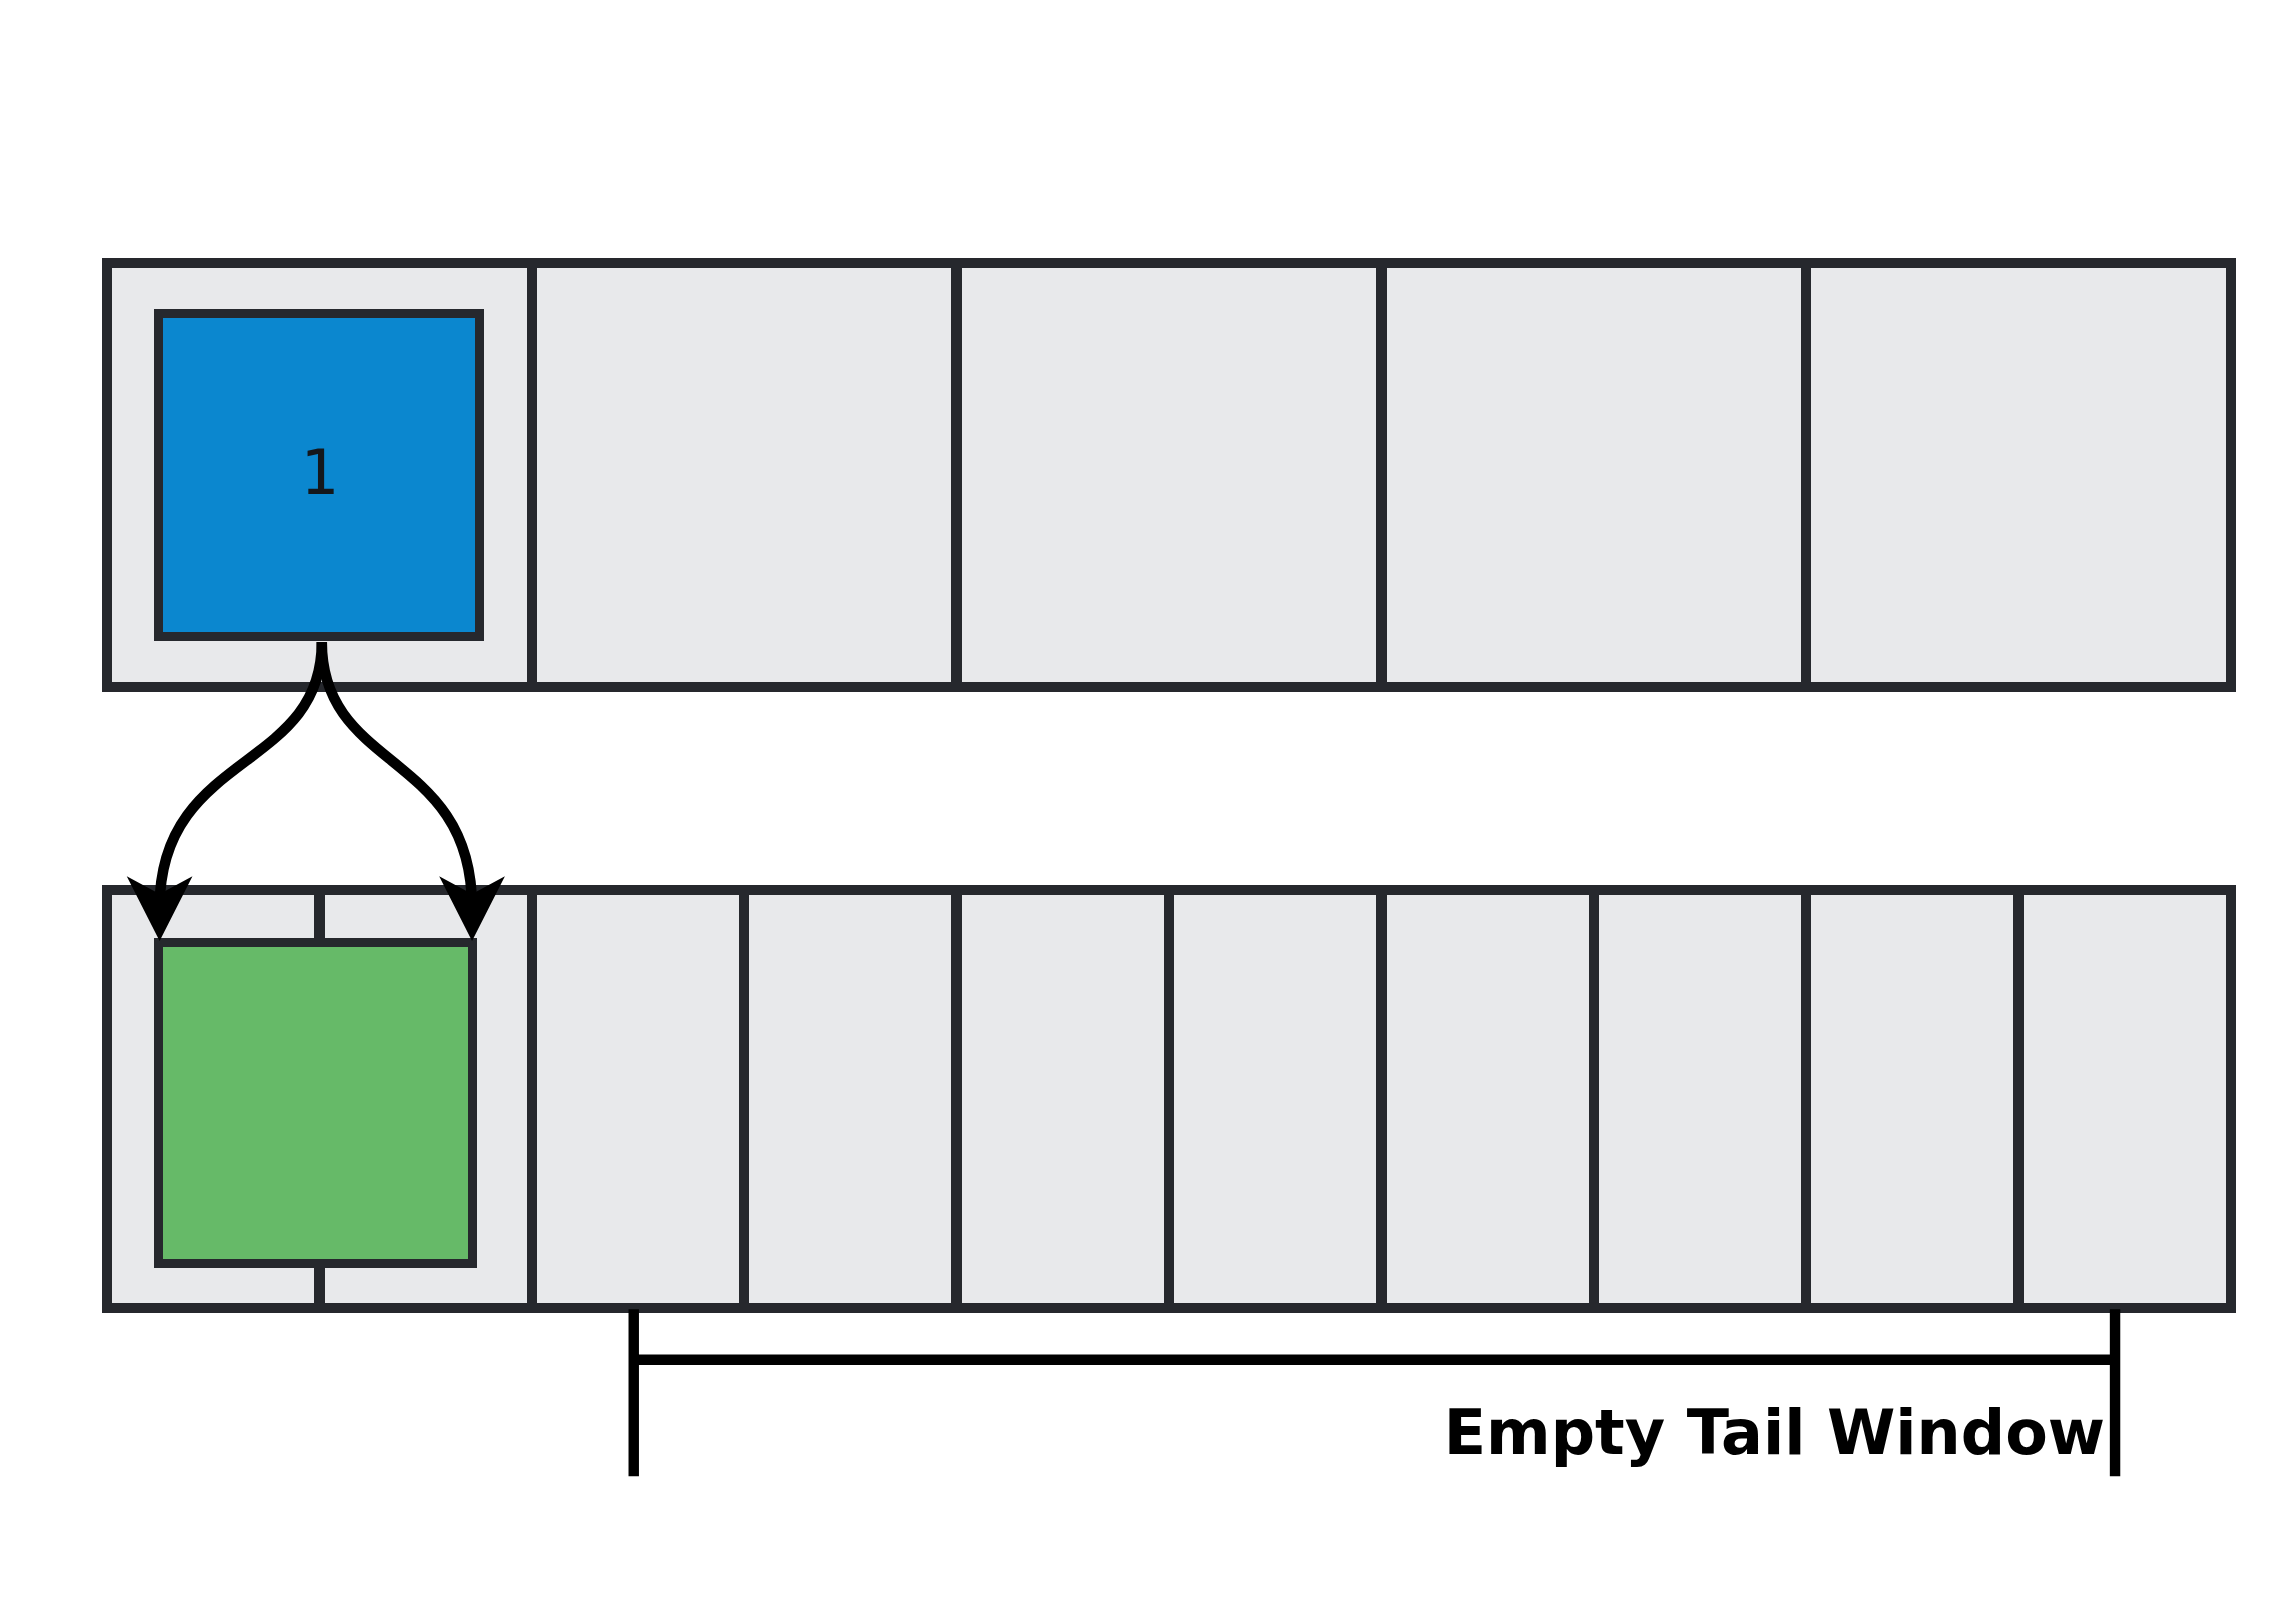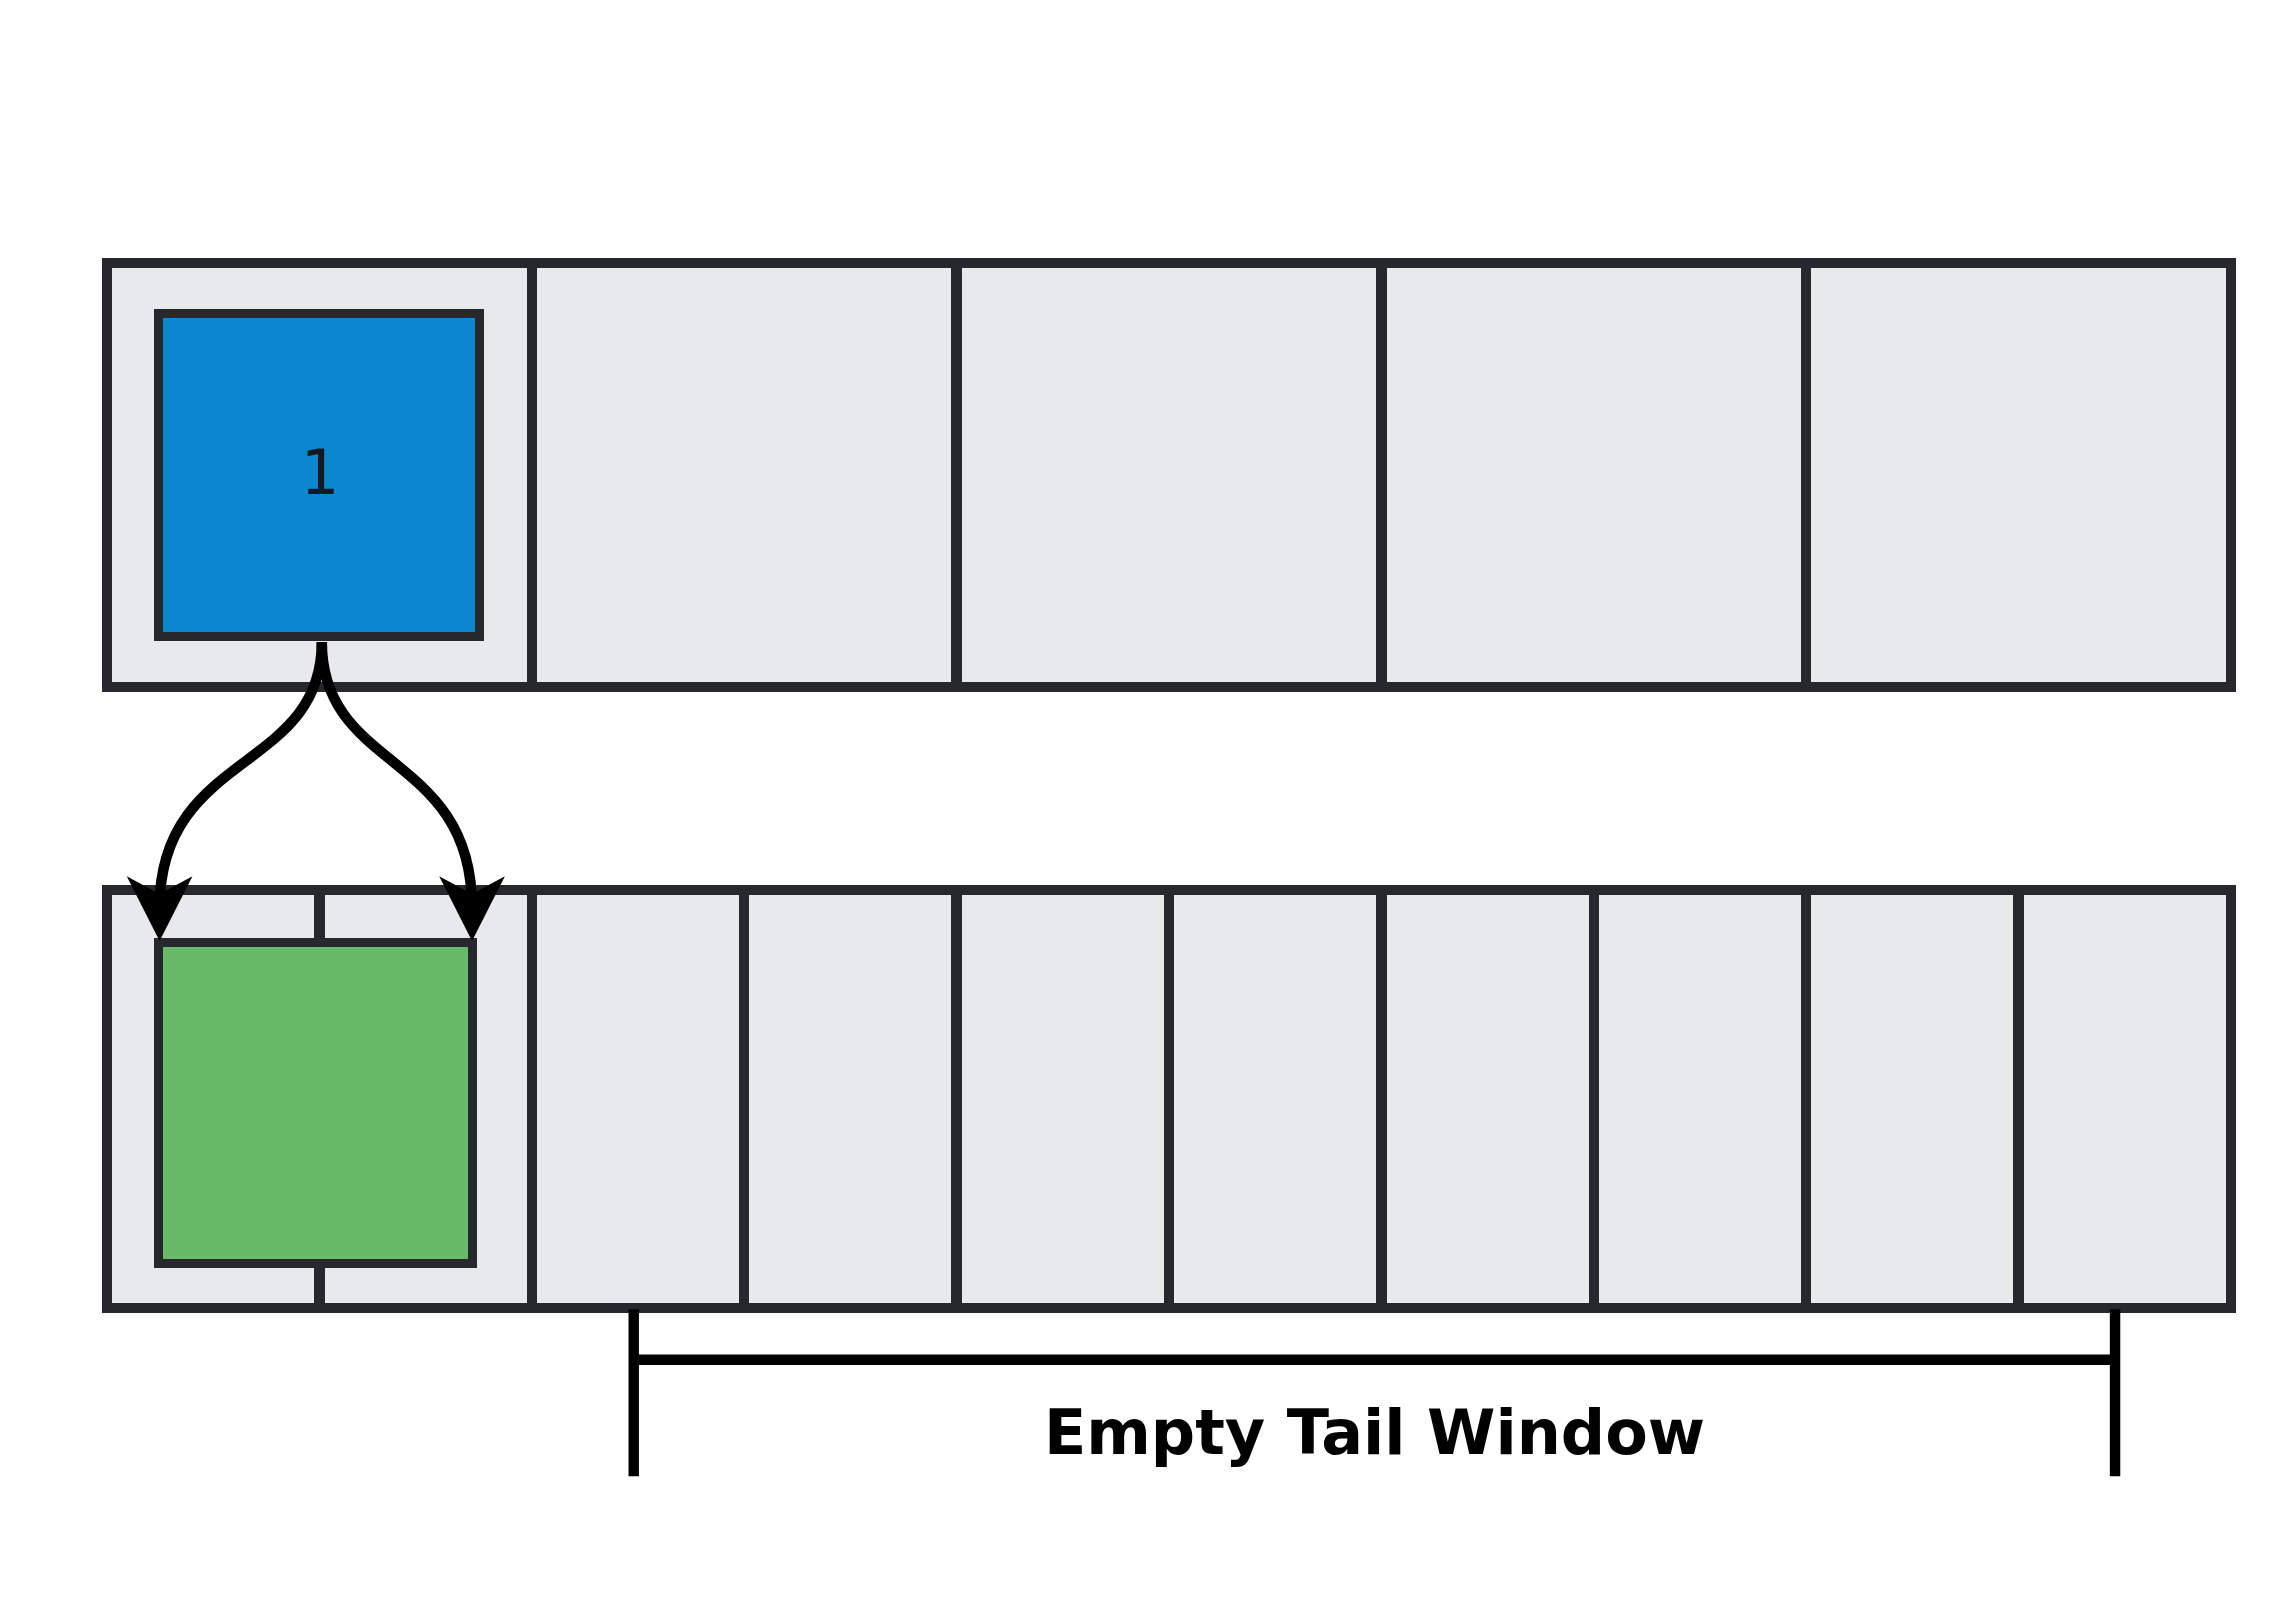--- a/index.html
+++ b/index.html
@@ -10,21 +10,21 @@
   .row-top{top:258px;height:434px;}
   .row-bottom{top:885px;height:428px;}
   .cell{flex:1 1 0;background:#e8e9eb;}
   .block{position:absolute;box-sizing:border-box;border:9.4px solid #26282d;
          display:flex;align-items:center;justify-content:center;}
   .block-blue{left:154px;top:309px;width:330px;height:332px;background:#0b87cf;}
   .block-green{left:154px;top:938px;width:323px;height:330px;background:#66ba68;}
   .block-label{font-family:"DejaVu Sans Mono","Liberation Mono",monospace;
                font-size:63px;color:#14171c;line-height:1;transform:translateY(-3.1px);}
   .overlay{position:absolute;left:0;top:0;width:2295px;height:1617px;pointer-events:none;}
-  .caption{position:absolute;left:644px;top:1396px;width:1461px;text-align:center;
+  .caption{position:absolute;left:644px;top:1396px;width:1461px;text-align:right;
            font-weight:bold;font-size:62px;color:#000000;white-space:nowrap;}
 </style>
 </head>
 <body>
 
 <div class="canvas">
 
   <div class="row row-top">
     <div class="cell"></div>
     <div class="cell"></div>

